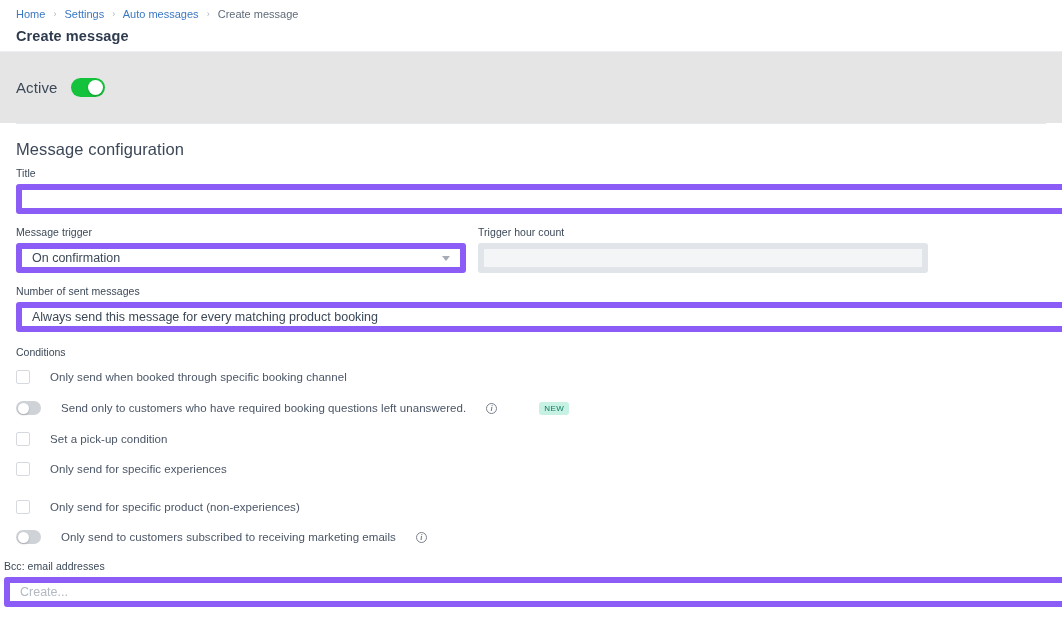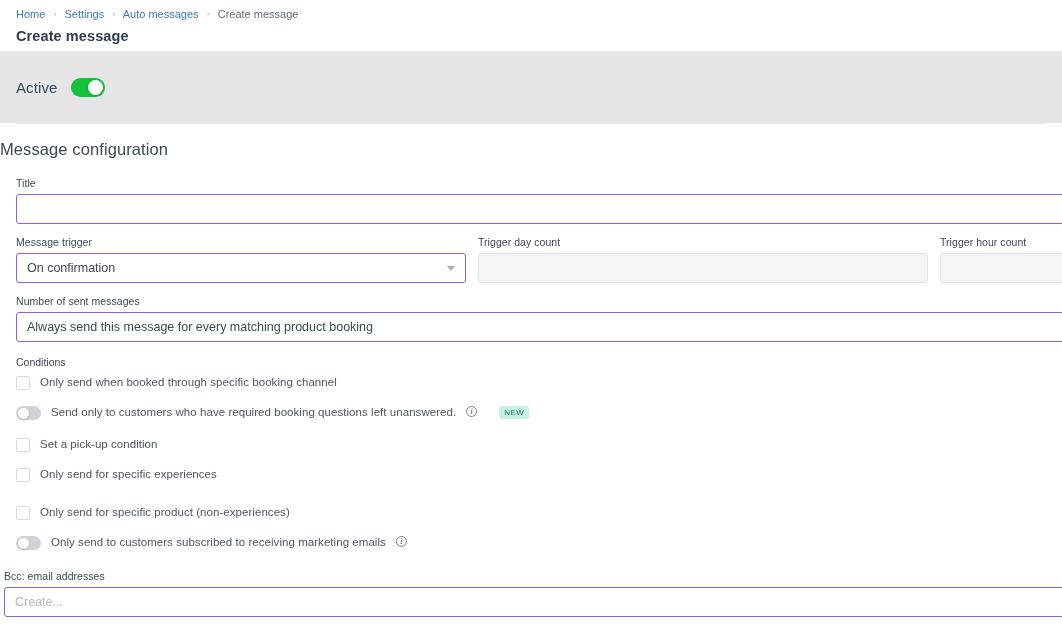--- a/index.html
+++ b/index.html
@@ -97,34 +97,34 @@
     background: #e6e9ed;
     margin: 0 16px;
   }
 
   
   .form { padding: 16px 0 0 0; }
   .section-title {
     font-size: 16.5px;
     font-weight: normal;
     color: #3c4858;
-    padding: 0 0;
-    margin-bottom: 18px;
+    padding: 0 16px;
+    margin-bottom: 8px;
     letter-spacing: .1px;
   }
   .field-label {
     font-size: 10.5px;
     color: #3c4858;
     line-height: 13px;
     margin-bottom: 4px;
     letter-spacing: .05px;
   }
   .control {
     height: 30px;
-    border: 1px solid #8b5cf6;
+    border: 6px solid #8b5cf6;
     border-radius: 3px;
     background: #fff;
     display: flex;
     align-items: center;
     padding: 0 10px;
     font-size: 12.5px;
     color: #3c4858;
     width: 100%;
   }
   .control.disabled { background: #f4f5f6; border-color: #e1e4e8; }
@@ -157,22 +157,22 @@
 
   
   .conditions { padding: 0 0 0 16px; margin-top: 14px; }
   .cond-heading {
     font-size: 10.5px;
     color: #3c4858;
     margin-bottom: 8px;
   }
   .cond-row {
     display: flex;
-    align-items: flex-start;
-    gap: 10px;
+    align-items: center;
+    gap: 20px;
     height: 22px;
     margin-bottom: 8px;
   }
   .checkbox {
     width: 14px;
     height: 14px;
     border: 1px solid #d6dadf;
     border-radius: 2px;
     background: #fff;
     cursor: pointer;
@@ -253,26 +253,20 @@
 
     <div class="row-3">
       <div class="col-trigger">
         <div class="field-label">Message trigger</div>
         <div class="control select">
           <span>On confirmation</span>
           <span class="caret"></span>
         </div>
       </div>
 
-      <div class="col-day">
-        <div class="field-label">Trigger day count</div>
-        <div class="control disabled">
-          <span></span>
-        </div>
-      </div>
 
       <div class="col-hour">
         <div class="field-label">Trigger hour count</div>
         <div class="control disabled">
           <span></span>
         </div>
       </div>
     </div>
 
     <div class="field" style="margin-top:12px;">

